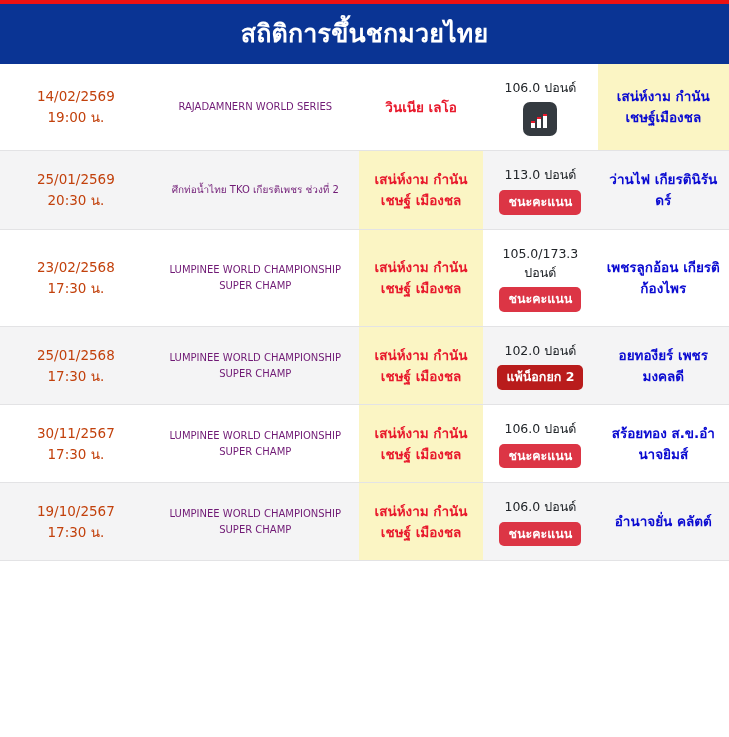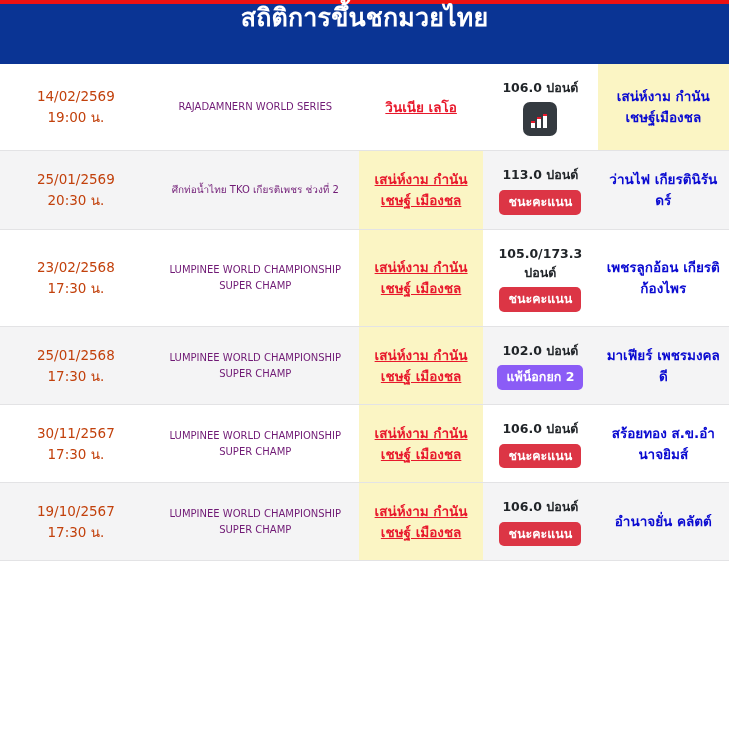--- a/index.html
+++ b/index.html
@@ -23,20 +23,21 @@
   .top-stripe{
     height:4px;
     width:100%;
     background:#ee1111;
   }
   .header-bar{
     height:60px;
     width:100%;
     background:#0a3494;
     display:flex;
+    align-items:center;
     justify-content:center;
     box-sizing:border-box;
   }
   .header-title{
     color:#ffffff;
     font-size:25px;
     font-weight:700;
     letter-spacing:.2px;
     line-height:1.1;
     white-space:nowrap;
@@ -58,45 +59,45 @@
   table.stats td{
     border-bottom:1px solid #e3e3e5;
     padding:14px 6px;
     text-align:center;
     vertical-align:middle;
     line-height:1.55;
     box-sizing:border-box;
   }
   .col-date   { width:150px; color:#c2410c; font-size:13.5px; }
   .col-event  { width:205px; color:#701a75; font-size:10px; }
-  .col-fighter{ width:123px; font-size:13.5px; font-weight:700;text-decoration:underline; }
+  .col-fighter{ width:123px; font-size:13.5px; font-weight:700; }
   .col-weight { width:113px; font-size:12.5px; color:#212529; }
   .col-opponent{ width:130px; font-size:13.5px; font-weight:700; }
 
   .hl{ background:#fbf5c4 !important; }
   .txt-red{  color:#e8192c; }
   .txt-blue{ color:#0a0ad1; }
 
   .date-line{ display:block; }
 
-  .weight-val{ display:block; margin-bottom:5px;font-weight:bold; }
+  .weight-val{ display:block; margin-bottom:5px; }
 
   .badge{
     display:inline-block;
     padding:5px 9px 6px 9px;
     border-radius:5px;
     color:#ffffff;
     font-size:12.5px;
     font-weight:700;
     line-height:1.1;
     white-space:nowrap;
     text-align:right;
   }
   .badge-win { background:#dc3545; }
-  .badge-loss{ background:#8b5cf6; }
+  .badge-loss{ background:#b91c1c; }
 
   .chart-icon{
     display:inline-flex;
     align-items:flex-end;
     justify-content:center;
     width:34px;
     height:34px;
     border-radius:7px;
     background:#343a40;
     box-sizing:border-box;
@@ -157,21 +158,21 @@
           <td class="col-opponent txt-blue">เพชรลูกอ้อน เกียรติก้องไพร</td>
         </tr>
         <tr class="alt">
           <td class="col-date">
             <span class="date-line">25/01/2568</span>
             <span class="date-line">17:30 น.</span>
           </td>
           <td class="col-event">LUMPINEE WORLD CHAMPIONSHIP SUPER CHAMP</td>
           <td class="col-fighter txt-red hl">เสน่ห์งาม กำนันเชษฐ์ เมืองชล</td>
           <td class="col-weight"><span class="weight-val">102.0 ปอนด์</span><span class="badge badge-loss">แพ้น็อกยก 2</span></td>
-          <td class="col-opponent txt-blue">มาเฟียร์ เพชรมงคลดี</td>
+          <td class="col-opponent txt-blue">อยทองียร์ เพชรมงคลดี</td>
         </tr>
         <tr>
           <td class="col-date">
             <span class="date-line">30/11/2567</span>
             <span class="date-line">17:30 น.</span>
           </td>
           <td class="col-event">LUMPINEE WORLD CHAMPIONSHIP SUPER CHAMP</td>
           <td class="col-fighter txt-red hl">เสน่ห์งาม กำนันเชษฐ์ เมืองชล</td>
           <td class="col-weight"><span class="weight-val">106.0 ปอนด์</span><span class="badge badge-win">ชนะคะแนน</span></td>
           <td class="col-opponent txt-blue">สร้อยทอง ส.ข.อำนาจยิมส์</td>

